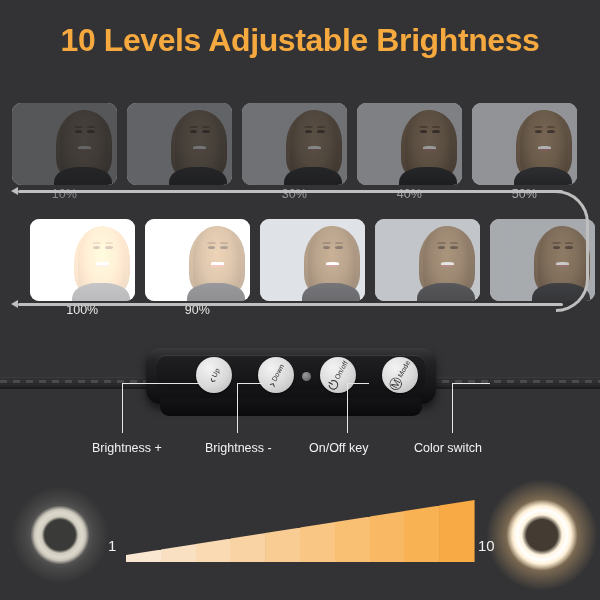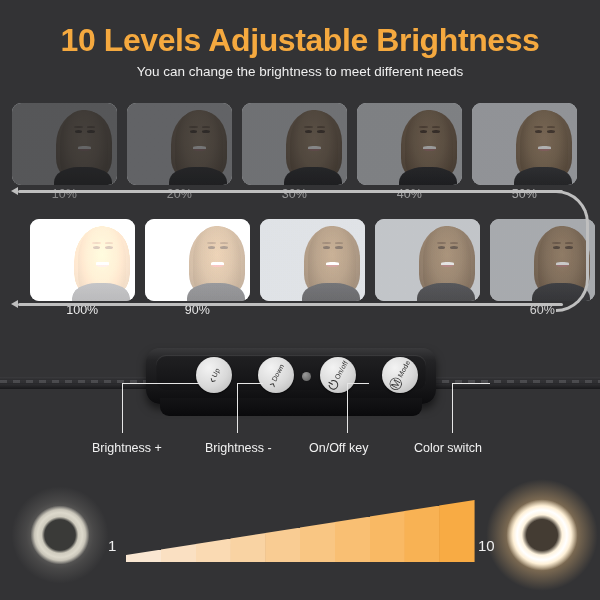--- a/index.html
+++ b/index.html
@@ -158,21 +158,20 @@
     position:absolute;border-radius:50%;
   }
   .ringGlow{position:absolute;border-radius:50%;}
 </style>
 </head>
 <body>
 
 <div class="stage">
 
   <div class="title">10 Levels Adjustable Brightness</div>
-  <div class="subtitle">You can change the brightness to meet different needs</div>
 
   <div class="row r1" id="row1">
       <div class="thumb" style="left: 0px;">
         <div class="portrait" style="filter: saturate(0.53) brightness(0.79) contrast(0.92);">
           <div class="bg"></div>
           <div class="hair back"></div>
           <div class="face"></div>
           <div class="neck"></div>
           <div class="hair"></div>
           <div class="eye l"></div>
@@ -194,21 +193,20 @@
           <div class="hair"></div>
           <div class="eye l"></div>
           <div class="eye r"></div>
           <div class="brow l"></div>
           <div class="brow r"></div>
           <div class="mouth"></div>
           <div class="shoulder"></div>
           <div class="veil" style="background: linear-gradient(rgba(30, 32, 38, 0.494), rgba(30, 32, 38, 0.494)), linear-gradient(rgba(255, 255, 255, 0), rgba(255, 255, 255, 0));"></div>
         </div>
       </div>
-      <div class="caption" style="left: 115px; color: rgba(235, 235, 235, 0.49);">20%</div>
       <div class="thumb" style="left: 230px;">
         <div class="portrait" style="filter: saturate(0.68) brightness(0.89) contrast(0.96);">
           <div class="bg"></div>
           <div class="hair back"></div>
           <div class="face"></div>
           <div class="neck"></div>
           <div class="hair"></div>
           <div class="eye l"></div>
           <div class="eye r"></div>
           <div class="brow l"></div>
@@ -330,21 +328,20 @@
           <div class="hair"></div>
           <div class="eye l"></div>
           <div class="eye r"></div>
           <div class="brow l"></div>
           <div class="brow r"></div>
           <div class="mouth"></div>
           <div class="shoulder"></div>
           <div class="veil" style="background: linear-gradient(rgba(30, 32, 38, 0.247), rgba(30, 32, 38, 0.247)), linear-gradient(rgba(255, 255, 255, 0.14), rgba(255, 255, 255, 0.14));"></div>
         </div>
       </div>
-      <div class="caption" style="left: 460px; color: rgba(245, 245, 245, 0.82);">60%</div>
     </div>
 
   <div class="track" style="left:18px;top:190px;width:545px;"></div>
   <div class="trackArrow" style="left:11px;top:186.5px;"></div>
   <div class="curve" style="left:556px;top:190px;width:30px;height:116px;"></div>
   <div class="track" style="left:18px;top:303px;width:545px;"></div>
   <div class="trackArrow" style="left:11px;top:299.5px;"></div>
 
   <div class="barbg"></div>
   <div class="barhl"></div>

